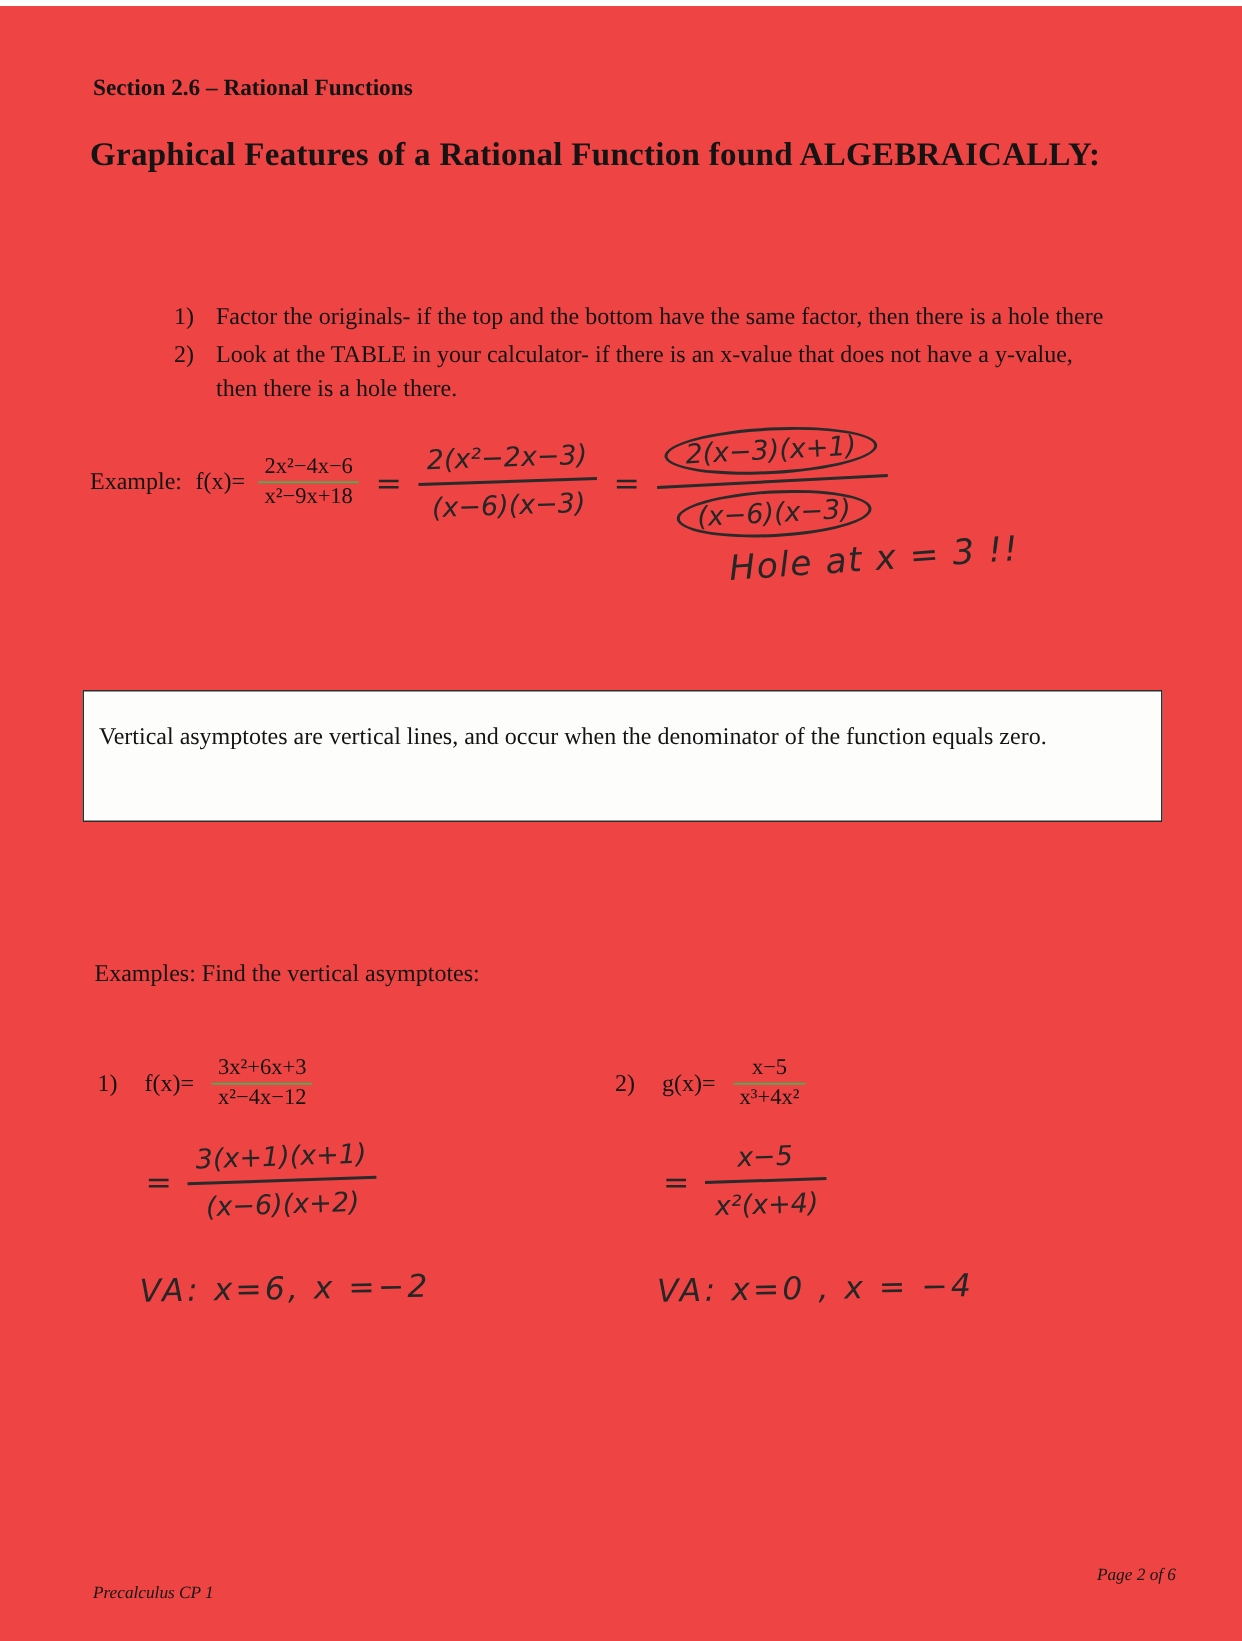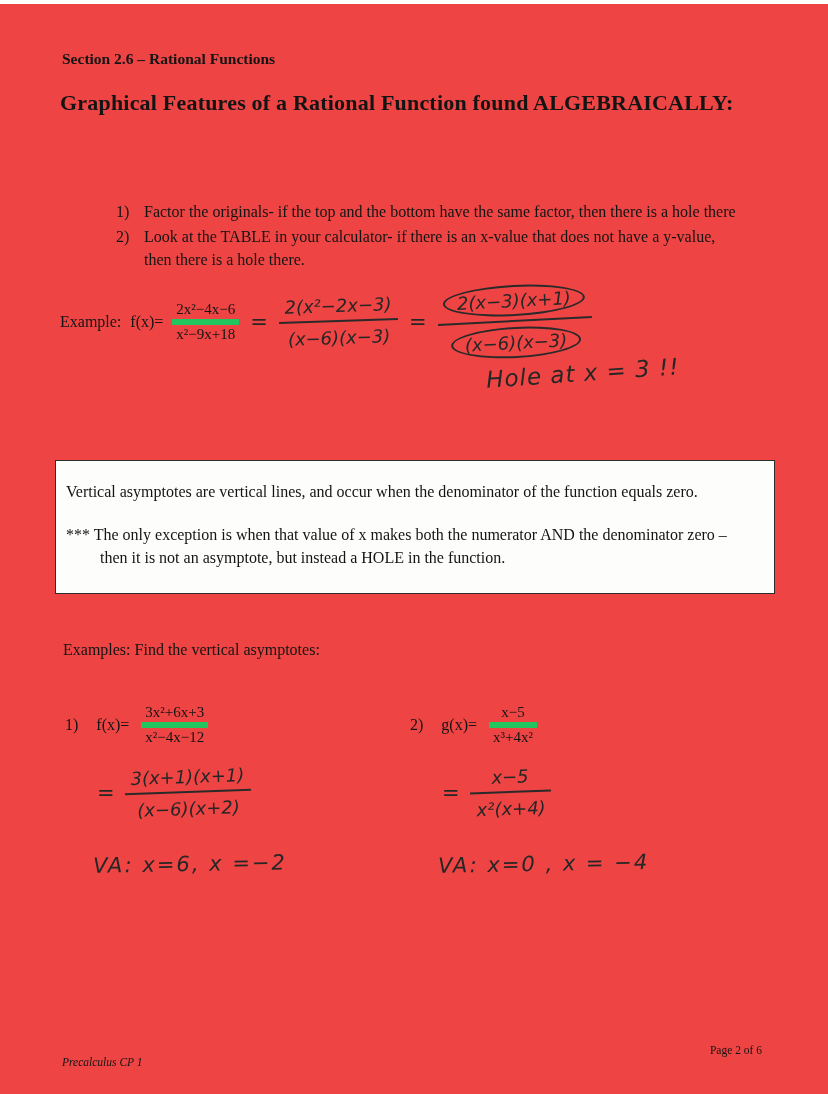--- a/index.html
+++ b/index.html
@@ -17,21 +17,21 @@
   .section-header { position: absolute; top: 46px; left: 62px; font-size: 15.5px; font-weight: bold; }
   .doc-title { position: absolute; top: 86px; left: 60px; font-size: 22px; font-weight: bold; letter-spacing: 0.2px; }
   .intro { position: absolute; top: 130px; left: 58px; width: 714px; font-size: 16px; line-height: 1.42; }
   .steps { position: absolute; top: 197px; left: 116px; width: 625px; font-size: 16px; }
   .step { display: flex; margin-bottom: 3px; line-height: 1.4; }
   .step-num { width: 28px; flex: 0 0 28px; }
   .step-text { flex: 1; }
 
   .example-row { position: absolute; top: 281px; left: 60px; display: flex; align-items: center; gap: 9px; font-size: 16px; }
   .frac { display: inline-block; text-align: center; vertical-align: middle; }
-  .frac .num { display: block; border-bottom: 6px solid #22c55e; padding: 0 4px 1px; }
+  .frac .num { display: block; border-bottom: 1px solid #22c55e; padding: 0 4px 1px; }
   .frac .den { display: block; padding: 1px 4px 0; }
   .printed-frac { font-size: 15px; }
 
   .hw { font-family: "DejaVu Sans", sans-serif; font-style: italic; color: #262626; }
   .hw-frac { font-size: 18px; }
   .hw-frac .num { border-bottom: 2px solid #2a2a2a; padding: 0 6px 4px; }
   .hw-frac .den { border-bottom: none; padding: 5px 6px 0; }
   .hw-eq { font-size: 21px; margin: 0 2px; }
   .tilt-1 { transform: rotate(-2deg); }
   .tilt-2 { transform: rotate(-3deg); }
@@ -47,21 +47,21 @@
   .examples-label { position: absolute; top: 637px; left: 63px; font-size: 16px; }
 
   .problems { position: absolute; top: 700px; left: 65px; width: 735px; display: flex; }
   .problem { width: 345px; flex: 0 0 345px; }
   .problem-head { display: flex; align-items: center; gap: 12px; font-size: 16px; }
   .prob-num { margin-right: 6px; }
   .work-row { display: flex; align-items: center; gap: 8px; margin: 20px 0 0 30px; }
   .va-answer { margin: 32px 0 0 28px; font-size: 21px; letter-spacing: 2px; transform: rotate(-1deg); white-space: nowrap; }
 
   .footer-left { position: absolute; bottom: 30px; left: 62px; font-size: 11.5px; font-style: italic; }
-  .footer-right { position: absolute; bottom: 42px; right: 66px; font-size: 11.5px; }
+  .footer-right { position: absolute; bottom: 42px; right: 44px; font-size: 11.5px; font-style: italic; }
 </style>
 </head>
 <body>
 
 <div class="page">
 
   <div class="section-header">Section 2.6  – Rational Functions</div>
 
   <div class="doc-title">Graphical Features of a Rational Function found ALGEBRAICALLY:</div>
 
@@ -93,21 +93,20 @@
     <span class="frac hw hw-frac tilt-2">
       <span class="num"><span class="circled">2(x−3)(x+1)</span></span>
       <span class="den"><span class="circled">(x−6)(x−3)</span></span>
     </span>
   </div>
 
   <div class="hw hole-note">Hole at  x = 3 !!</div>
 
   <div class="va-box">
     <p class="va-p1">Vertical asymptotes are vertical lines, and occur when the denominator of the function equals zero.</p>
-    <p class="va-p2">*** The only exception is when that value of x makes both the numerator AND the denominator zero – then it is not an asymptote, but instead a HOLE in the function.</p>
   </div>
 
   <div class="examples-label">Examples: Find the vertical asymptotes:</div>
 
   <div class="problems">
 
     <div class="problem">
       <div class="problem-head">
         <span class="prob-num">1)</span>
         <span>f(x)=</span>

